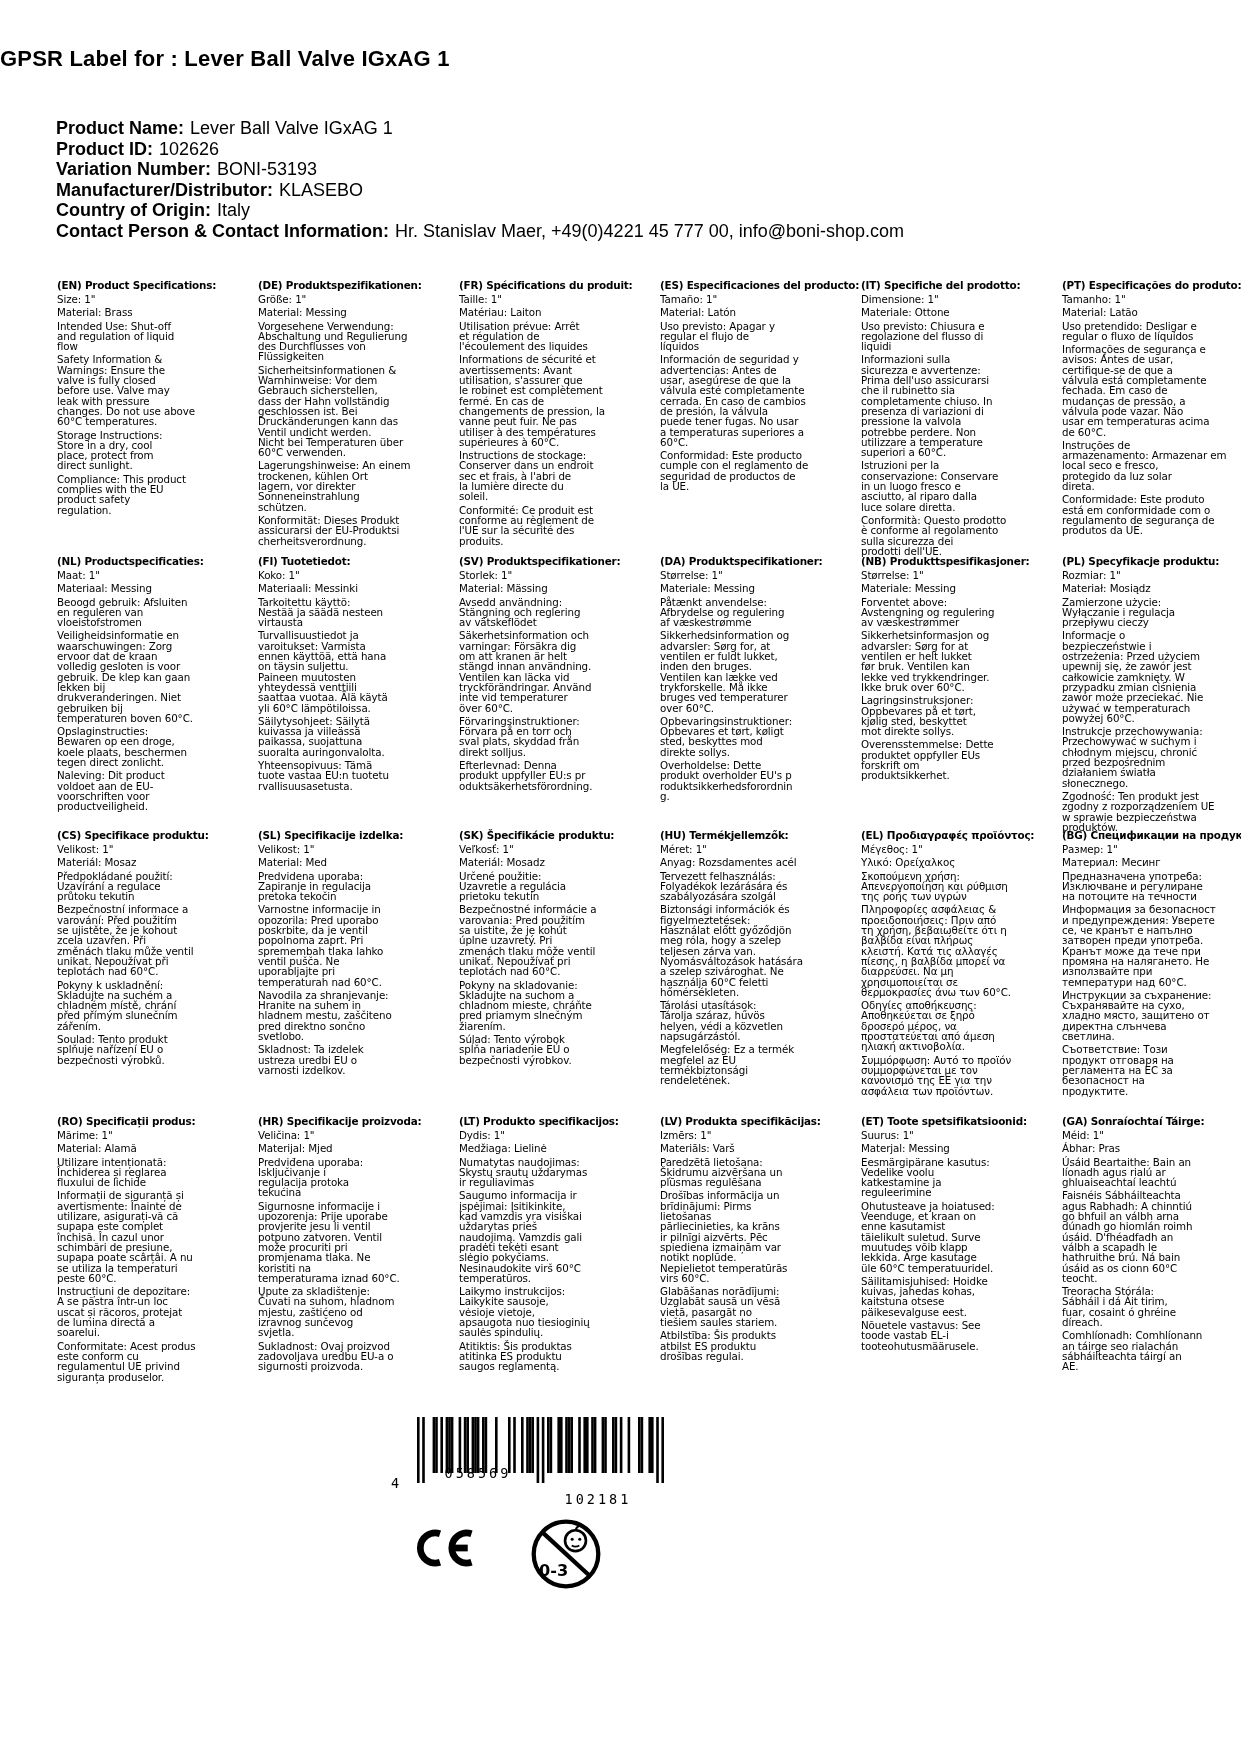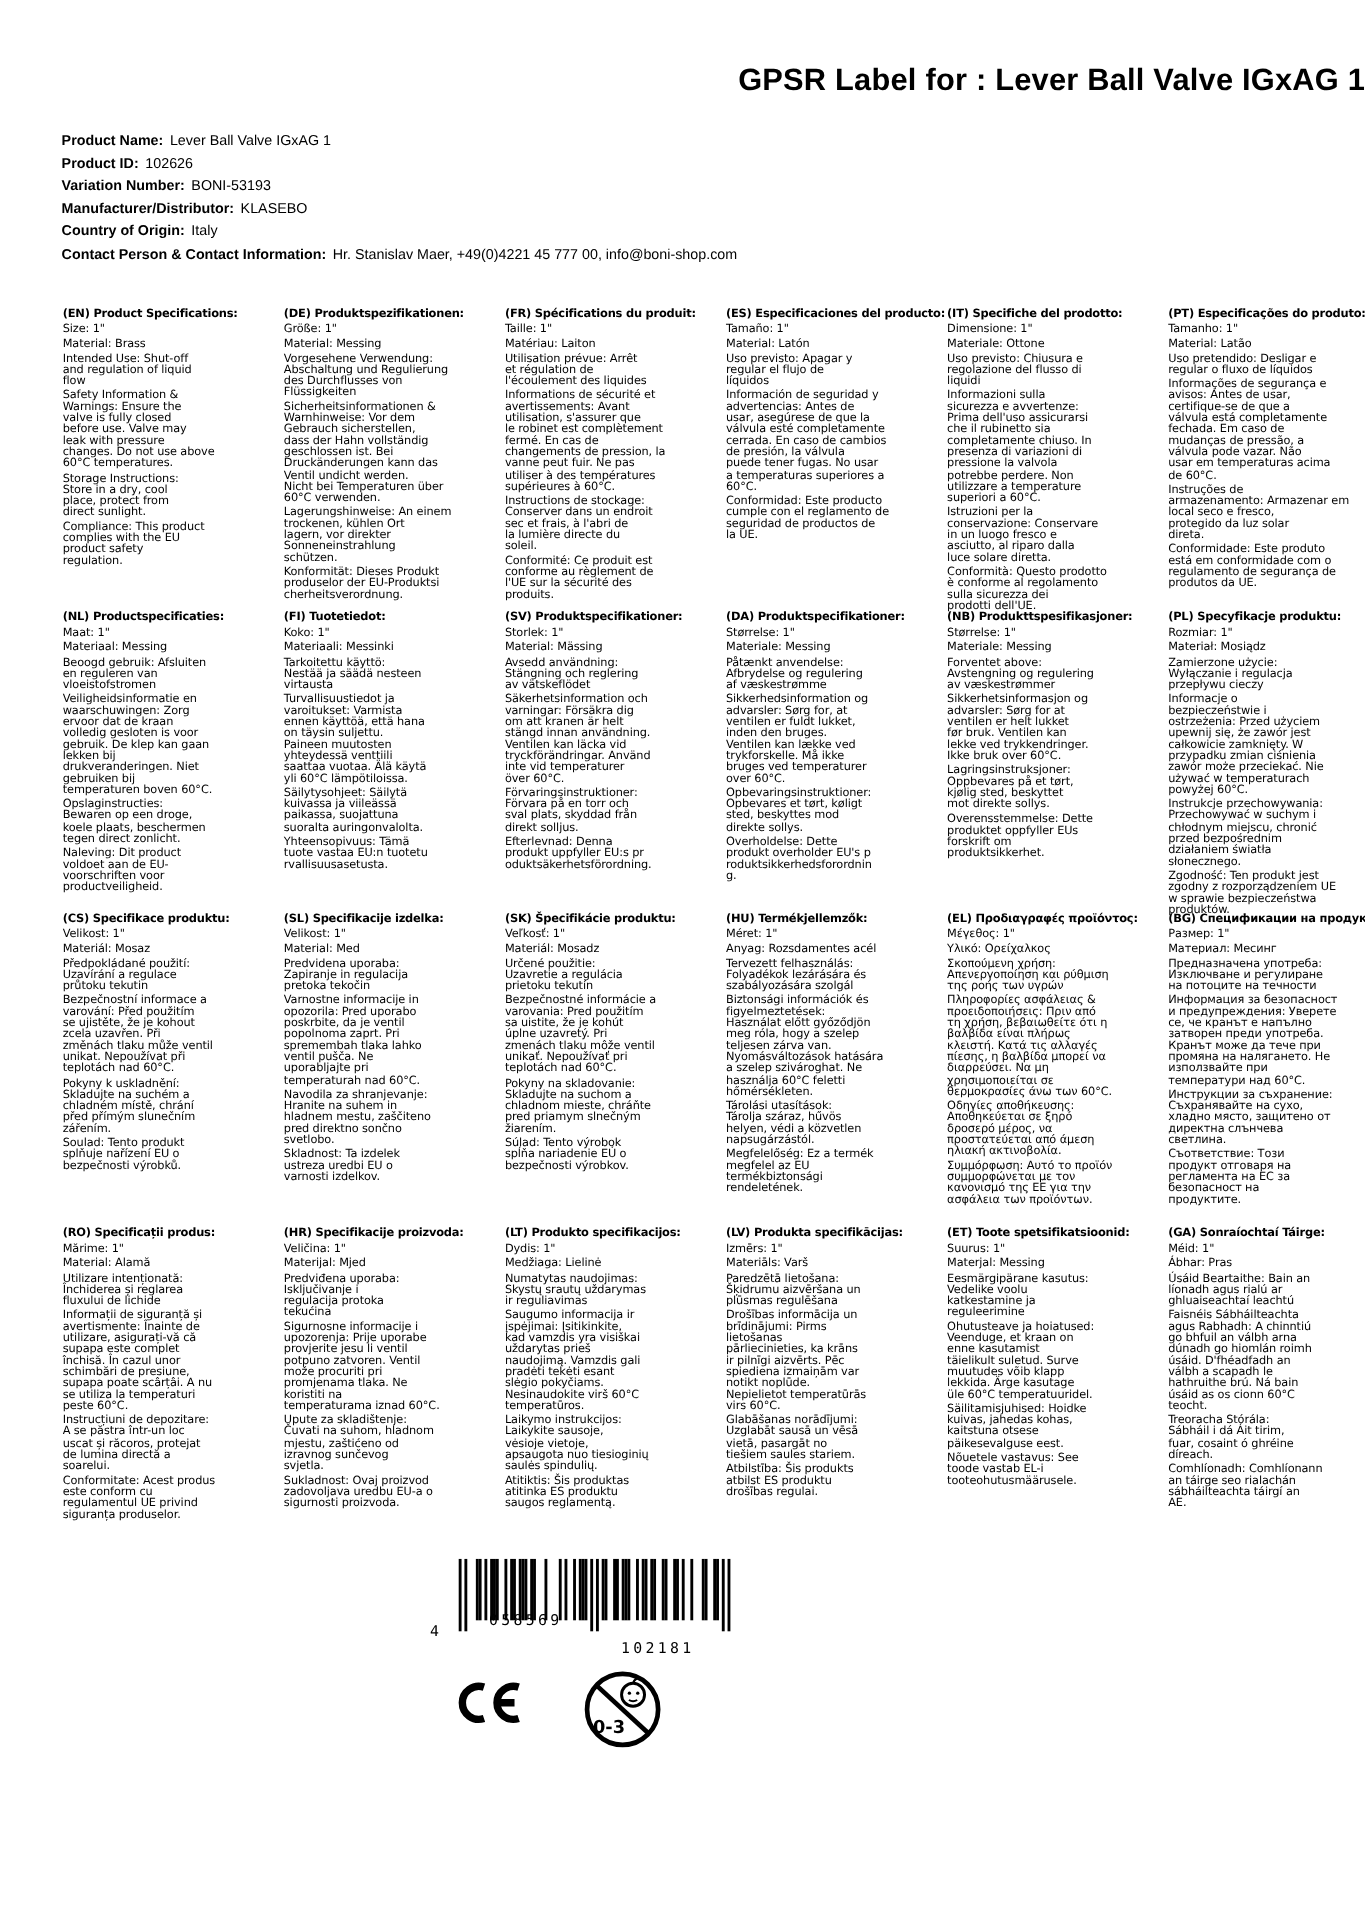--- a/index.html
+++ b/index.html
@@ -1,20 +1,20 @@
 <!DOCTYPE html>
 <html><head>
 <meta charset="utf-8">
 <style>
   html,body{margin:0;padding:0;}
   body{width:1241px;height:1754px;background:#ffffff;position:relative;
        font-family:"DejaVu Sans",sans-serif;color:#000;}
-  .page-title{position:absolute;top:46px;left:0;width:100%;text-align:right;
-       font-family:"Liberation Sans",sans-serif;font-weight:bold;font-size:28px;letter-spacing:0.2px;margin-top:11px;}
-  .info{position:absolute;left:56px;top:121px;font-family:"Liberation Sans",sans-serif;font-size:13px;line-height:14px;}
+  .page-title{position:absolute;top:46px;left:0;width:100%;text-align:left;
+       font-family:"Liberation Sans",sans-serif;font-weight:bold;font-size:22px;letter-spacing:0.2px;}
+  .info{position:absolute;left:56px;top:121px;font-family:"Liberation Sans",sans-serif;font-size:18px;line-height:14px;}
   .info-line{margin-bottom:6.5px;white-space:nowrap;}
   .info-label{font-weight:bold;margin-right:6px;}
   .grid{position:absolute;left:57px;top:279px;display:grid;
         grid-template-columns:repeat(6,181px);column-gap:20px;
         grid-template-rows:276px 274px 286px auto;}
   .block{overflow:visible;}
   .bh{font-weight:bold;font-size:10.4px;line-height:12px;white-space:nowrap;
       margin:0 0 3px 0;letter-spacing:-0.2px;}
   .bp{margin:0 0 3px 0;font-size:10.3px;line-height:10.3px;white-space:pre-line;
       letter-spacing:-0.1px;overflow-wrap:break-word;}
@@ -94,21 +94,21 @@
 Druckänderungen kann das
 Ventil undicht werden.
 Nicht bei Temperaturen über
 60°C verwenden.</p>
       <p class="bp">Lagerungshinweise: An einem
 trockenen, kühlen Ort
 lagern, vor direkter
 Sonneneinstrahlung
 schützen.</p>
       <p class="bp">Konformität: Dieses Produkt
-produselor der EU-Produktsi
+assicurarsi der EU-Produktsi
 cherheitsverordnung.</p>
     </div>
     <div class="block">
     <div class="bh">(FR) Spécifications du produit:</div>
   <p class="bp">Taille: 1"</p>
       <p class="bp">Matériau: Laiton</p>
       <p class="bp">Utilisation prévue: Arrêt
 et régulation de
 l'écoulement des liquides</p>
       <p class="bp">Informations de sécurité et

